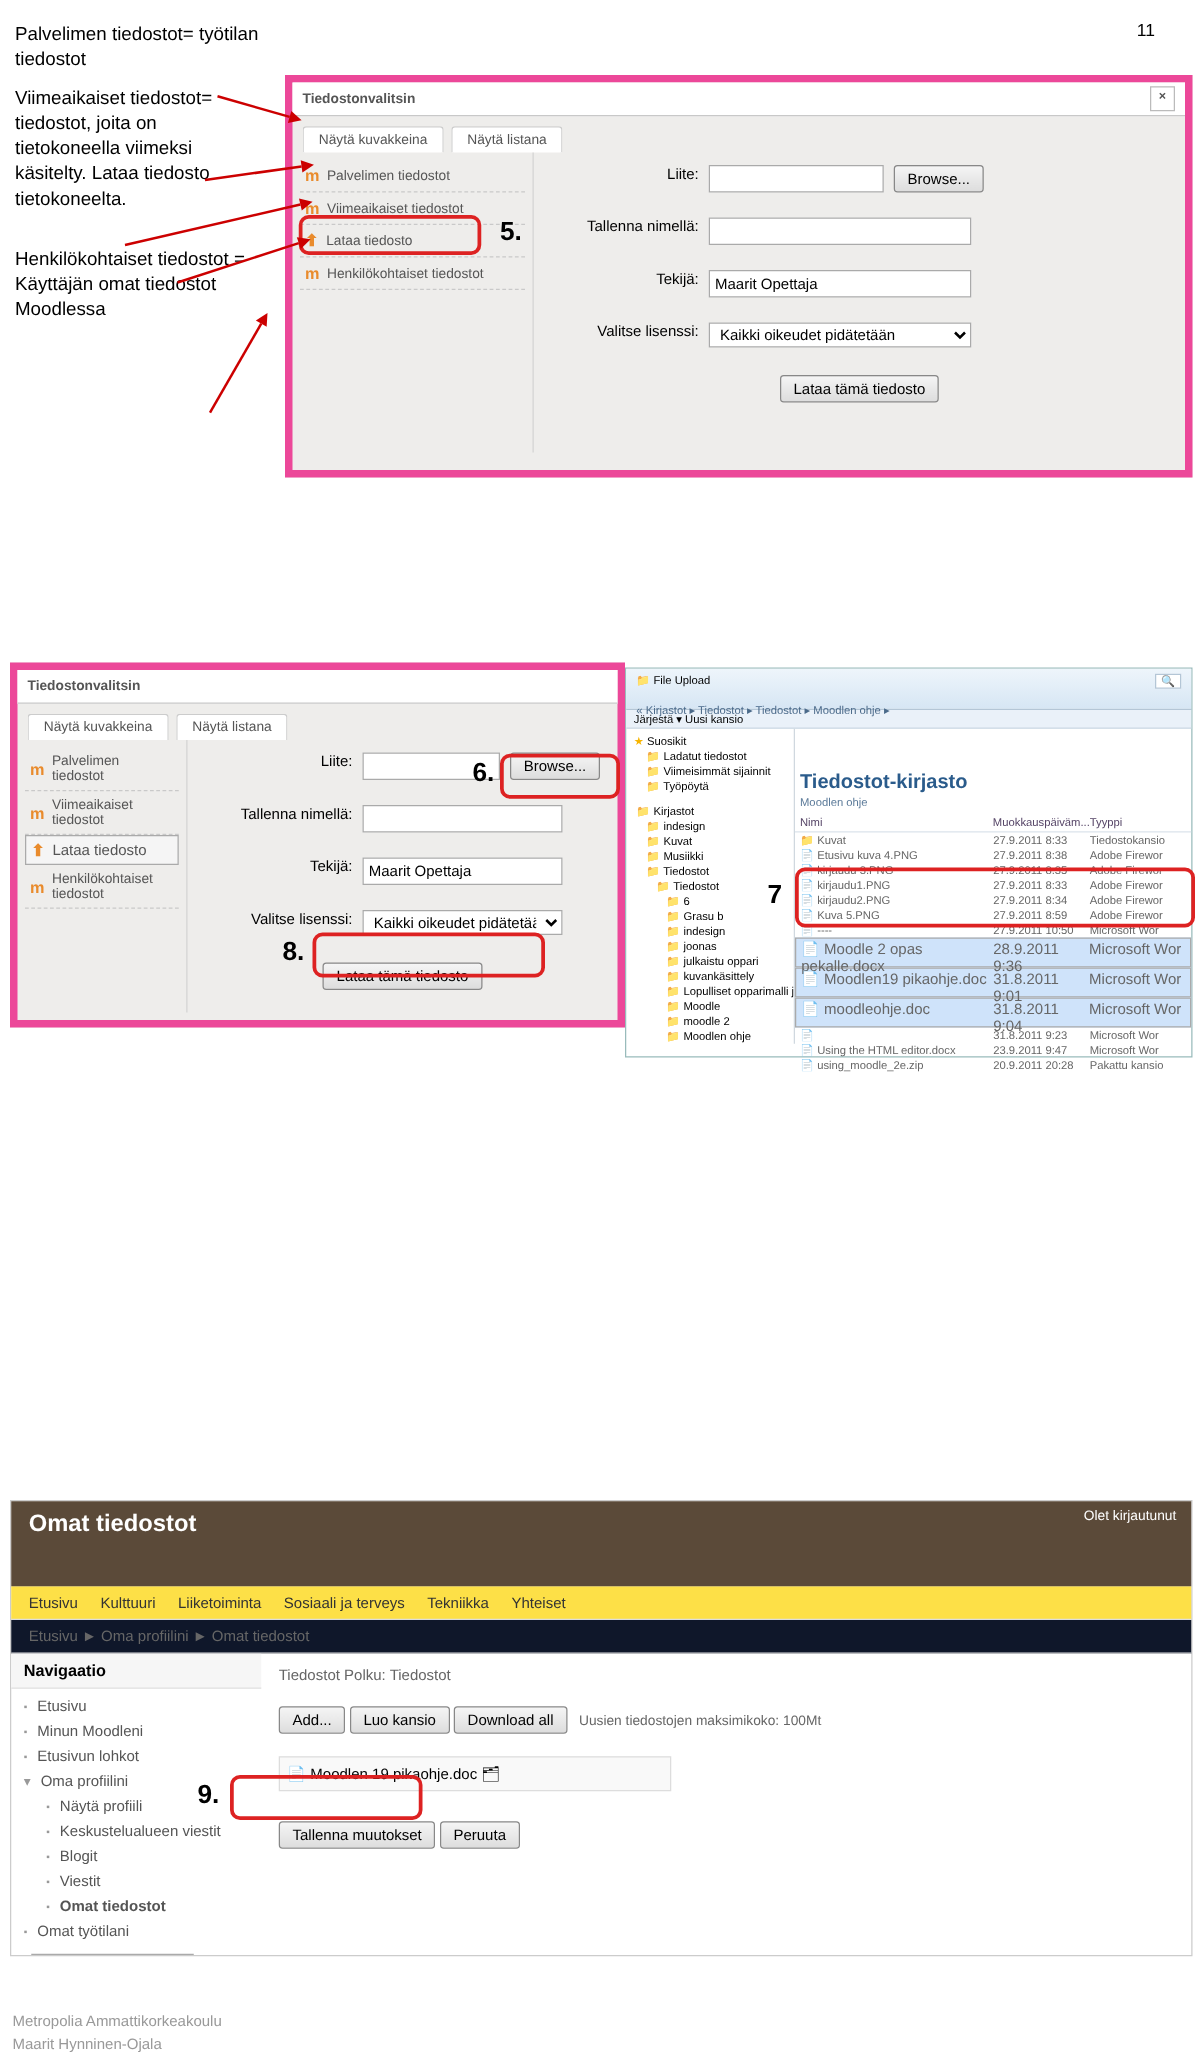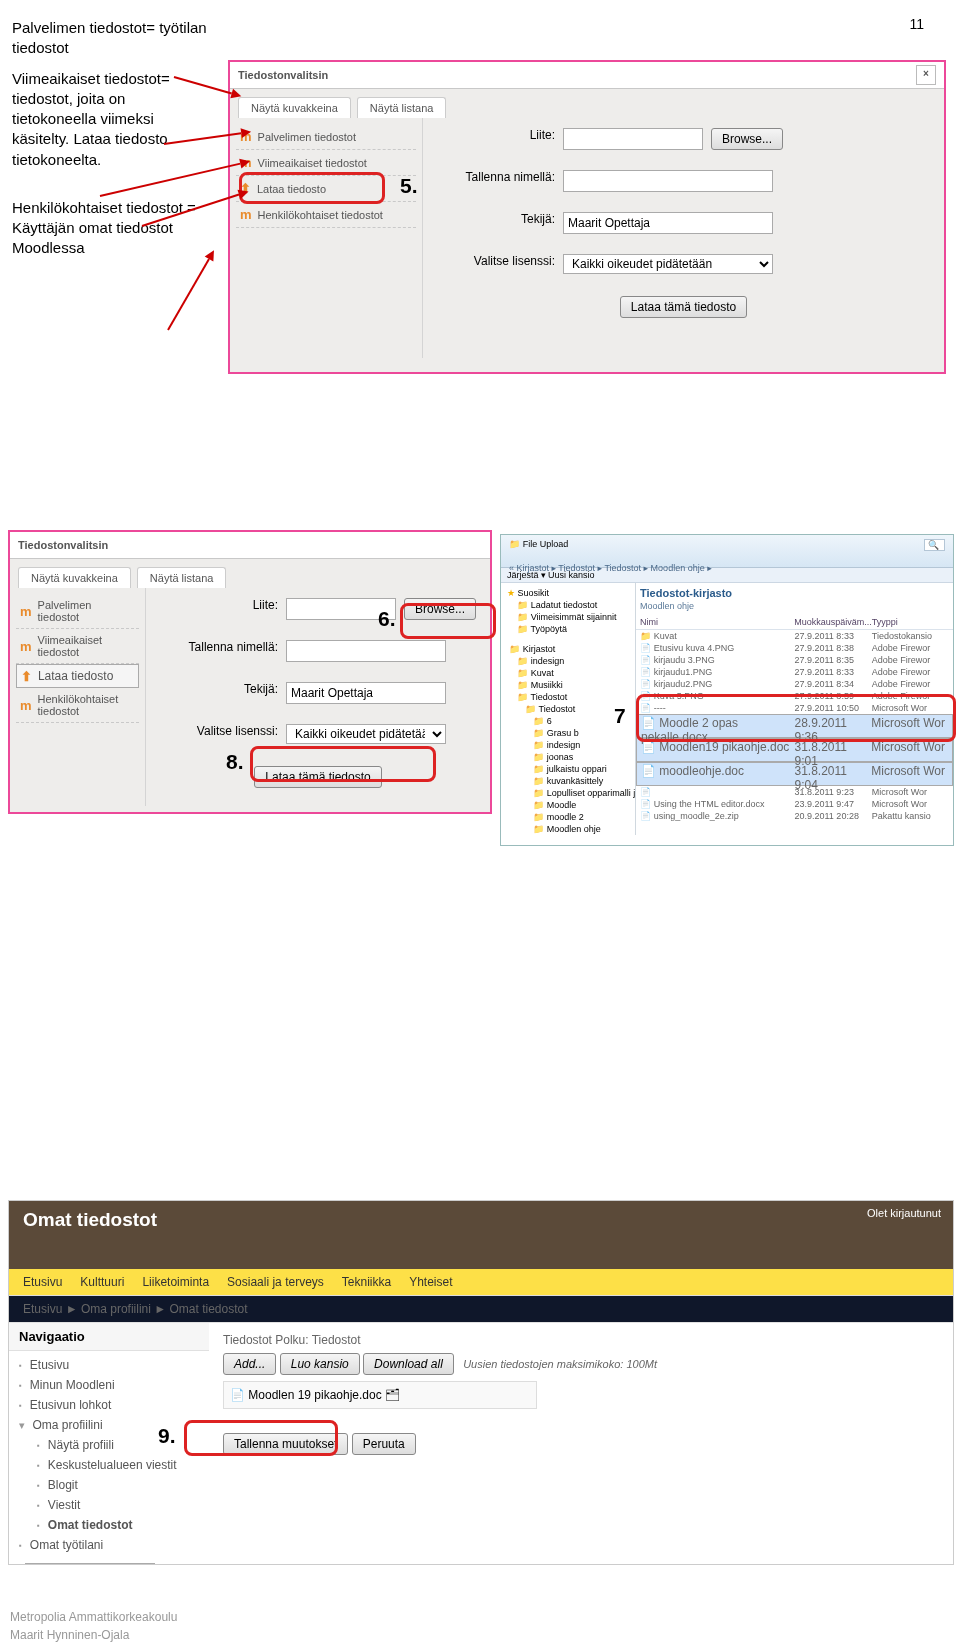--- a/index.html
+++ b/index.html
@@ -2,21 +2,21 @@
 <html><head>
 <meta charset="utf-8">
 <style>
   html,body{margin:0;padding:0;font-family:Arial,Helvetica,sans-serif;background:#fff;color:#000;}
   .page{width:960px;margin:0 auto;position:relative;min-height:1646px;}
   .pgnum{position:absolute;top:16px;right:36px;font-size:14px;}
   .left-notes{width:200px;padding:18px 0 0 12px;font-size:15px;line-height:1.35;}
   .left-notes p{margin:0 0 10px 0;}
 
   
-  .dialog{position:absolute;border:2px solid #ec4899;background:#eeedeb;font-size:11px;}
+  .dialog{position:absolute;border:6px solid #ec4899;background:#eeedeb;font-size:11px;}
   .dialog1{left:228px;top:60px;width:714px;height:310px;}
   .dialog .title{background:#fff;border-bottom:1px solid #c8c8c8;height:26px;padding:0 8px;line-height:26px;font-weight:bold;color:#555;}
   .closex{float:right;border:1px solid #bbb;background:#fff;width:18px;height:18px;text-align:center;line-height:16px;margin-top:3px;font-size:10px;}
   .tabs{display:flex;gap:6px;padding:8px 8px 0 8px;}
   .tab{background:#fff;border:1px solid #ccc;border-bottom:none;padding:4px 12px;border-radius:3px 3px 0 0;color:#555;font-size:11px;}
   .body{display:flex;height:240px;}
   .sidebar{width:180px;padding:6px;border-right:1px solid #d4d4d4;}
   .sbitem{padding:5px 4px;border-bottom:1px dashed #c9c9c9;color:#555;display:flex;align-items:center;gap:6px;}
   .sbitem .m{color:#e98b2c;font-weight:bold;font-size:13px;}
   .sbitem.sel{background:#f5f5f5;}
@@ -70,21 +70,21 @@
   .crumbs{background:#0f172a;border-bottom:1px solid #e1e1e1;padding:6px 14px;font-size:12px;color:#666;}
   .mbody{display:flex;}
   .nav{width:200px;font-size:12px;}
   .nav h3{background:#f6f6f6;margin:0;padding:6px 10px;border-bottom:1px solid #e0e0e0;font-size:13px;}
   .nav ul{list-style:none;margin:0;padding:4px 10px;}
   .nav li{padding:3px 0;color:#555;display:flex;align-items:center;gap:4px;}
   .nav li::before{content:"▪";color:#999;font-size:8px;margin-right:4px;}
   .nav li.open::before{content:"▾";font-size:11px;}
   .mmain{flex:1;padding:10px 14px;font-size:12px;}
   .path{color:#666;}
-  .toolbar{margin:6px 0;font-style:italic;}
+  .toolbar{margin:18px 0;}
   .small{font-size:11px;color:#666;}
   .filebox{border:1px solid #ddd;background:#f9f9f9;padding:6px;margin:4px 0;width:300px;}
   .saverow{margin:24px 0;}
   .footer{position:absolute;left:10px;top:1608px;font-size:12px;color:#999;line-height:1.5;}
   .hr{border-bottom:1px solid #aaa;margin:4px 0 0 16px;width:130px;}
 </style>
 </head>
 <body>
 <div class="page">
 
@@ -246,21 +246,21 @@
           <div class="fold" style="padding-left: 28px;">indesign</div>
           <div class="fold" style="padding-left: 28px;">joonas</div>
           <div class="fold" style="padding-left: 28px;">julkaistu oppari</div>
           <div class="fold" style="padding-left: 28px;">kuvankäsittely</div>
           <div class="fold" style="padding-left: 28px;">Lopulliset opparimalli ja ohjee</div>
           <div class="fold" style="padding-left: 28px;">Moodle</div>
           <div class="fold" style="padding-left: 28px;">moodle 2</div>
           <div class="fold" style="padding-left: 28px;">Moodlen ohje</div>
         </div>
     <div class="flist">
-      <div style="padding:2px 4px;font-size:11px;color:#2a5b8b;font-weight:bold;">Tiedostot-kirjasto</div>
+      <div style="padding:2px 4px;font-size:16px;color:#2a5b8b;font-weight:bold;margin-top:30px;">Tiedostot-kirjasto</div>
       <div style="padding:0 4px 4px 4px;color:#5b7a99;">Moodlen ohje</div>
       <div class="head">
         <span>Nimi</span>
         <span>Muokkauspäiväm...</span>
         <span>Tyyppi</span>
       </div>
       <div id="flist-rows">
             <div class="fr">
               <span>📁 Kuvat</span>
               <span>27.9.2011 8:33</span>

